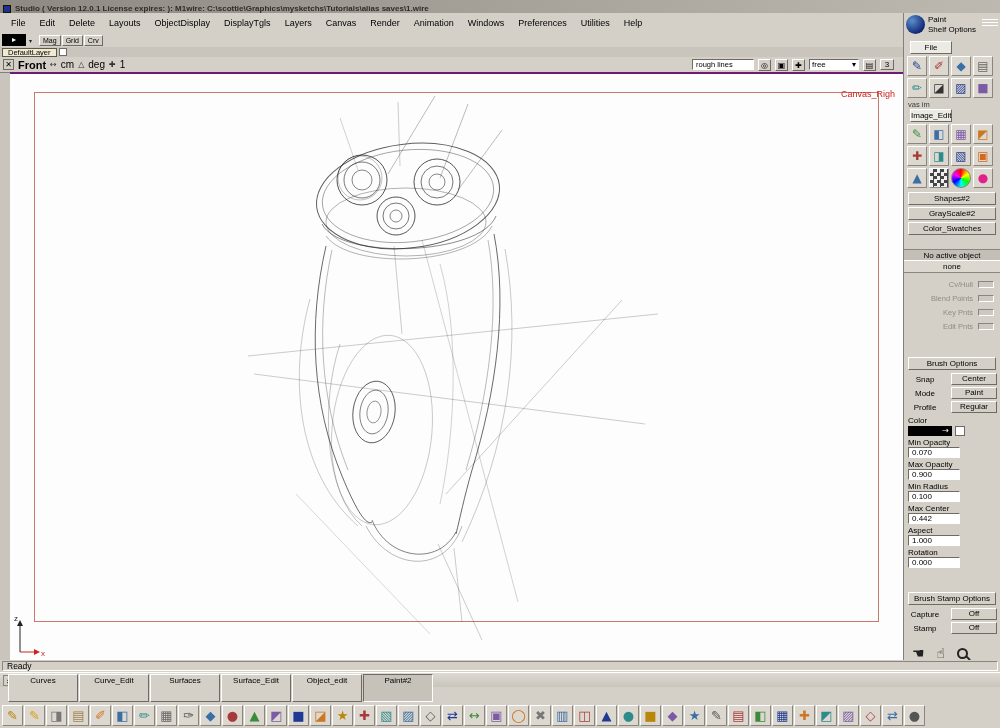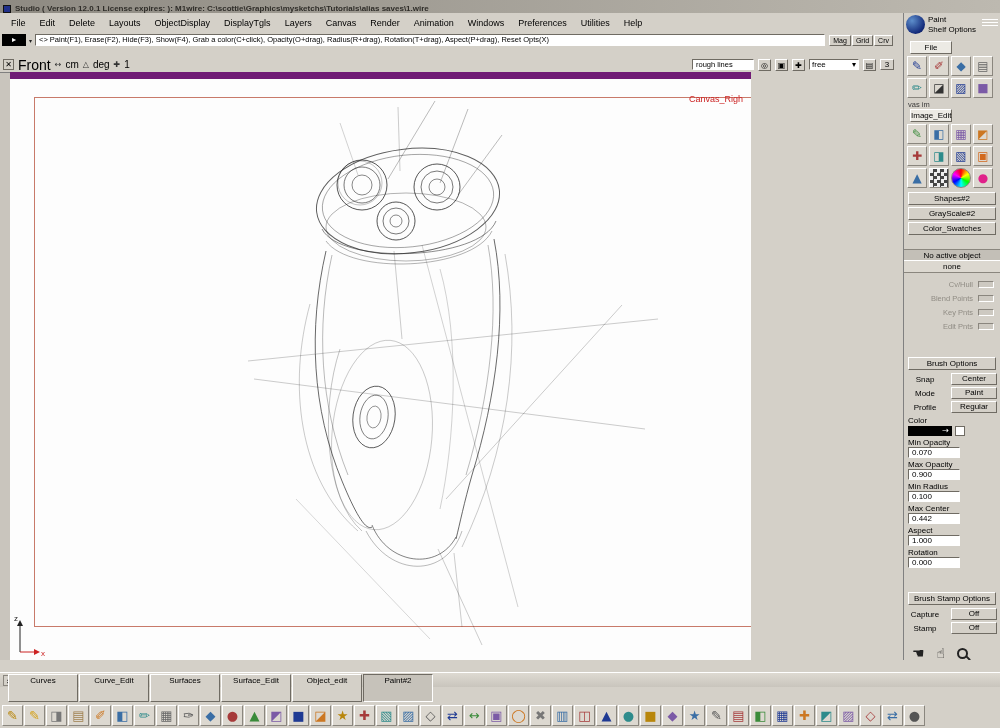--- a/index.html
+++ b/index.html
@@ -26,31 +26,31 @@
   .mini-btn{font-size:7px;padding:1px 3px;margin-left:1px;background:#d4d0c8;border:1px solid;border-color:#fff #6f6b63 #6f6b63 #fff;}
 
   
   #layerbar{position:absolute;left:0;top:47px;width:903px;height:10px;background:#c9c5bd;display:flex;align-items:center;padding-left:2px;}
   #layer-btn{background:#f0ead0;border:1px solid #5a574f;font-size:7.5px;line-height:7px;padding:0 5px;height:9px;}
   #layer-box{width:8px;height:8px;margin-left:2px;background:#fff;border:1px solid #6f6b63;}
 
   
   #viewbar{position:absolute;left:0;top:57px;width:903px;height:15px;display:flex;align-items:center;gap:4px;padding:0 3px;background:#d4d0c8;}
   #vb-close{width:11px;height:11px;font-size:8px;text-align:center;line-height:10px;background:#d4d0c8;border:1px solid #6f6b63;}
-  #view-name{font-weight:normal;font-size:14px;}
+  #view-name{font-weight:bold;font-size:11px;}
   .vb-glyph{font-size:8px;color:#333;}
   .vb-label{font-size:10px;}
   .vb-btn{width:13px;height:12px;font-size:8px;text-align:center;line-height:11px;background:#d4d0c8;border:1px solid;border-color:#fff #6f6b63 #6f6b63 #fff;}
   #brush-name-field{margin-left:auto;width:62px;height:11px;background:#fff;border:1px solid;border-color:#6f6b63 #fff #fff #6f6b63;font-size:7.5px;line-height:9px;padding-left:3px;}
   #free-dropdown{width:50px;height:11px;background:#fff;border:1px solid;border-color:#6f6b63 #fff #fff #6f6b63;font-size:8px;line-height:9px;padding:0 2px;display:flex;justify-content:space-between;align-items:center;}
   #count-field{width:14px;height:11px;background:#d4d0c8;border:1px solid;border-color:#fff #6f6b63 #6f6b63 #fff;font-size:8px;text-align:center;line-height:9px;margin-right:6px;}
 
   
   #left-strip{position:absolute;left:0;top:72px;width:10px;height:588px;background:#c9c5bd;border-top:1px solid #808080;}
-  #canvas{position:absolute;left:10px;top:72px;width:741px;height:588px;background:#fdfdfd;border-top:7px solid #701a75;overflow:hidden;}
+  #canvas{position:absolute;left:10px;top:72px;width:893px;height:588px;background:#fdfdfd;border-top:2px solid #701a75;overflow:hidden;}
   #canvas-border{position:absolute;left:24px;top:18px;width:845px;height:530px;border:1px solid #c87a6a;}
   #canvas-label{position:absolute;right:8px;top:15px;color:#cc2222;font-size:9px;}
   #sketch{position:absolute;left:0;top:0;width:893px;height:588px;}
   #axis{position:absolute;left:0;bottom:2px;width:42px;height:46px;}
 
   
   #panel{position:absolute;left:903px;top:13px;width:97px;height:647px;background:#d4d0c8;border-left:1px solid #808080;overflow:hidden;font-size:8px;}
   #panel-header{display:flex;align-items:flex-start;padding:2px 2px 1px 2px;height:28px;}
   #sphere-icon{width:19px;height:19px;border-radius:50%;background:radial-gradient(circle at 32% 30%,#5d8ecb,#132a7a 70%,#09123d);flex:0 0 auto;margin-right:3px;}
   #panel-titles{flex:1;line-height:10px;}
@@ -126,29 +126,32 @@
       <span class="menu-item">Animation</span>
       <span class="menu-item">Windows</span>
       <span class="menu-item">Preferences</span>
       <span class="menu-item">Utilities</span>
       <span class="menu-item">Help</span>
     </div>
 
   <div id="promptline">
     <span id="prompt-arrow-box" class="icon-font">▸</span>
     <span id="prompt-drop" class="icon-font">▾</span>
-    <div id="prompt-field">&lt;&gt; Paint(F1), Erase(F2), Hide(F3), Show(F4), Grab a color(C+click), Opacity(O+drag), Radius(R+drag), Rotation(T+drag), Aspect(P+drag), Reset Opts(X)</div>
     <div id="prompt-buttons">
 
     <span class="mini-btn">Mag</span>
         <span class="mini-btn">Grid</span>
         <span class="mini-btn">Crv</span>
       </div>
   </div>
 
+  <div id="layerbar">
+    <span id="layer-btn">DefaultLayer</span>
+    <span id="layer-box"></span>
+  </div>
 
   <div id="viewbar">
     <span id="vb-close" class="icon-font">✕</span>
     <span id="view-name">Front</span>
     <span class="vb-glyph icon-font">↔</span>
     <span class="vb-label">cm</span>
     <span class="vb-glyph icon-font">△</span>
     <span class="vb-label">deg</span>
     <span class="vb-glyph icon-font">✚</span>
     <span class="vb-label">1</span>
@@ -376,20 +379,23 @@
         </div>
       </div>
 
     <div id="panel-bottom-icons">
       <span class="pb-glyph">☚</span>
       <span class="pb-glyph">☝</span>
       <span class="mag"></span>
     </div>
   </div>
 
+  <div id="statusbar">
+    <div id="status-inner">Ready</div>
+  </div>
 
   <div id="shelves">
     <div id="shelves-header">
       <span id="shelves-expand" class="icon-font">»</span>
       <span id="shelves-title">Render</span>
     </div>
     <div id="shelf-tabs">
 
     <span class="shelf-tab">Curves</span>
         <span class="shelf-tab">Curve_Edit</span>

